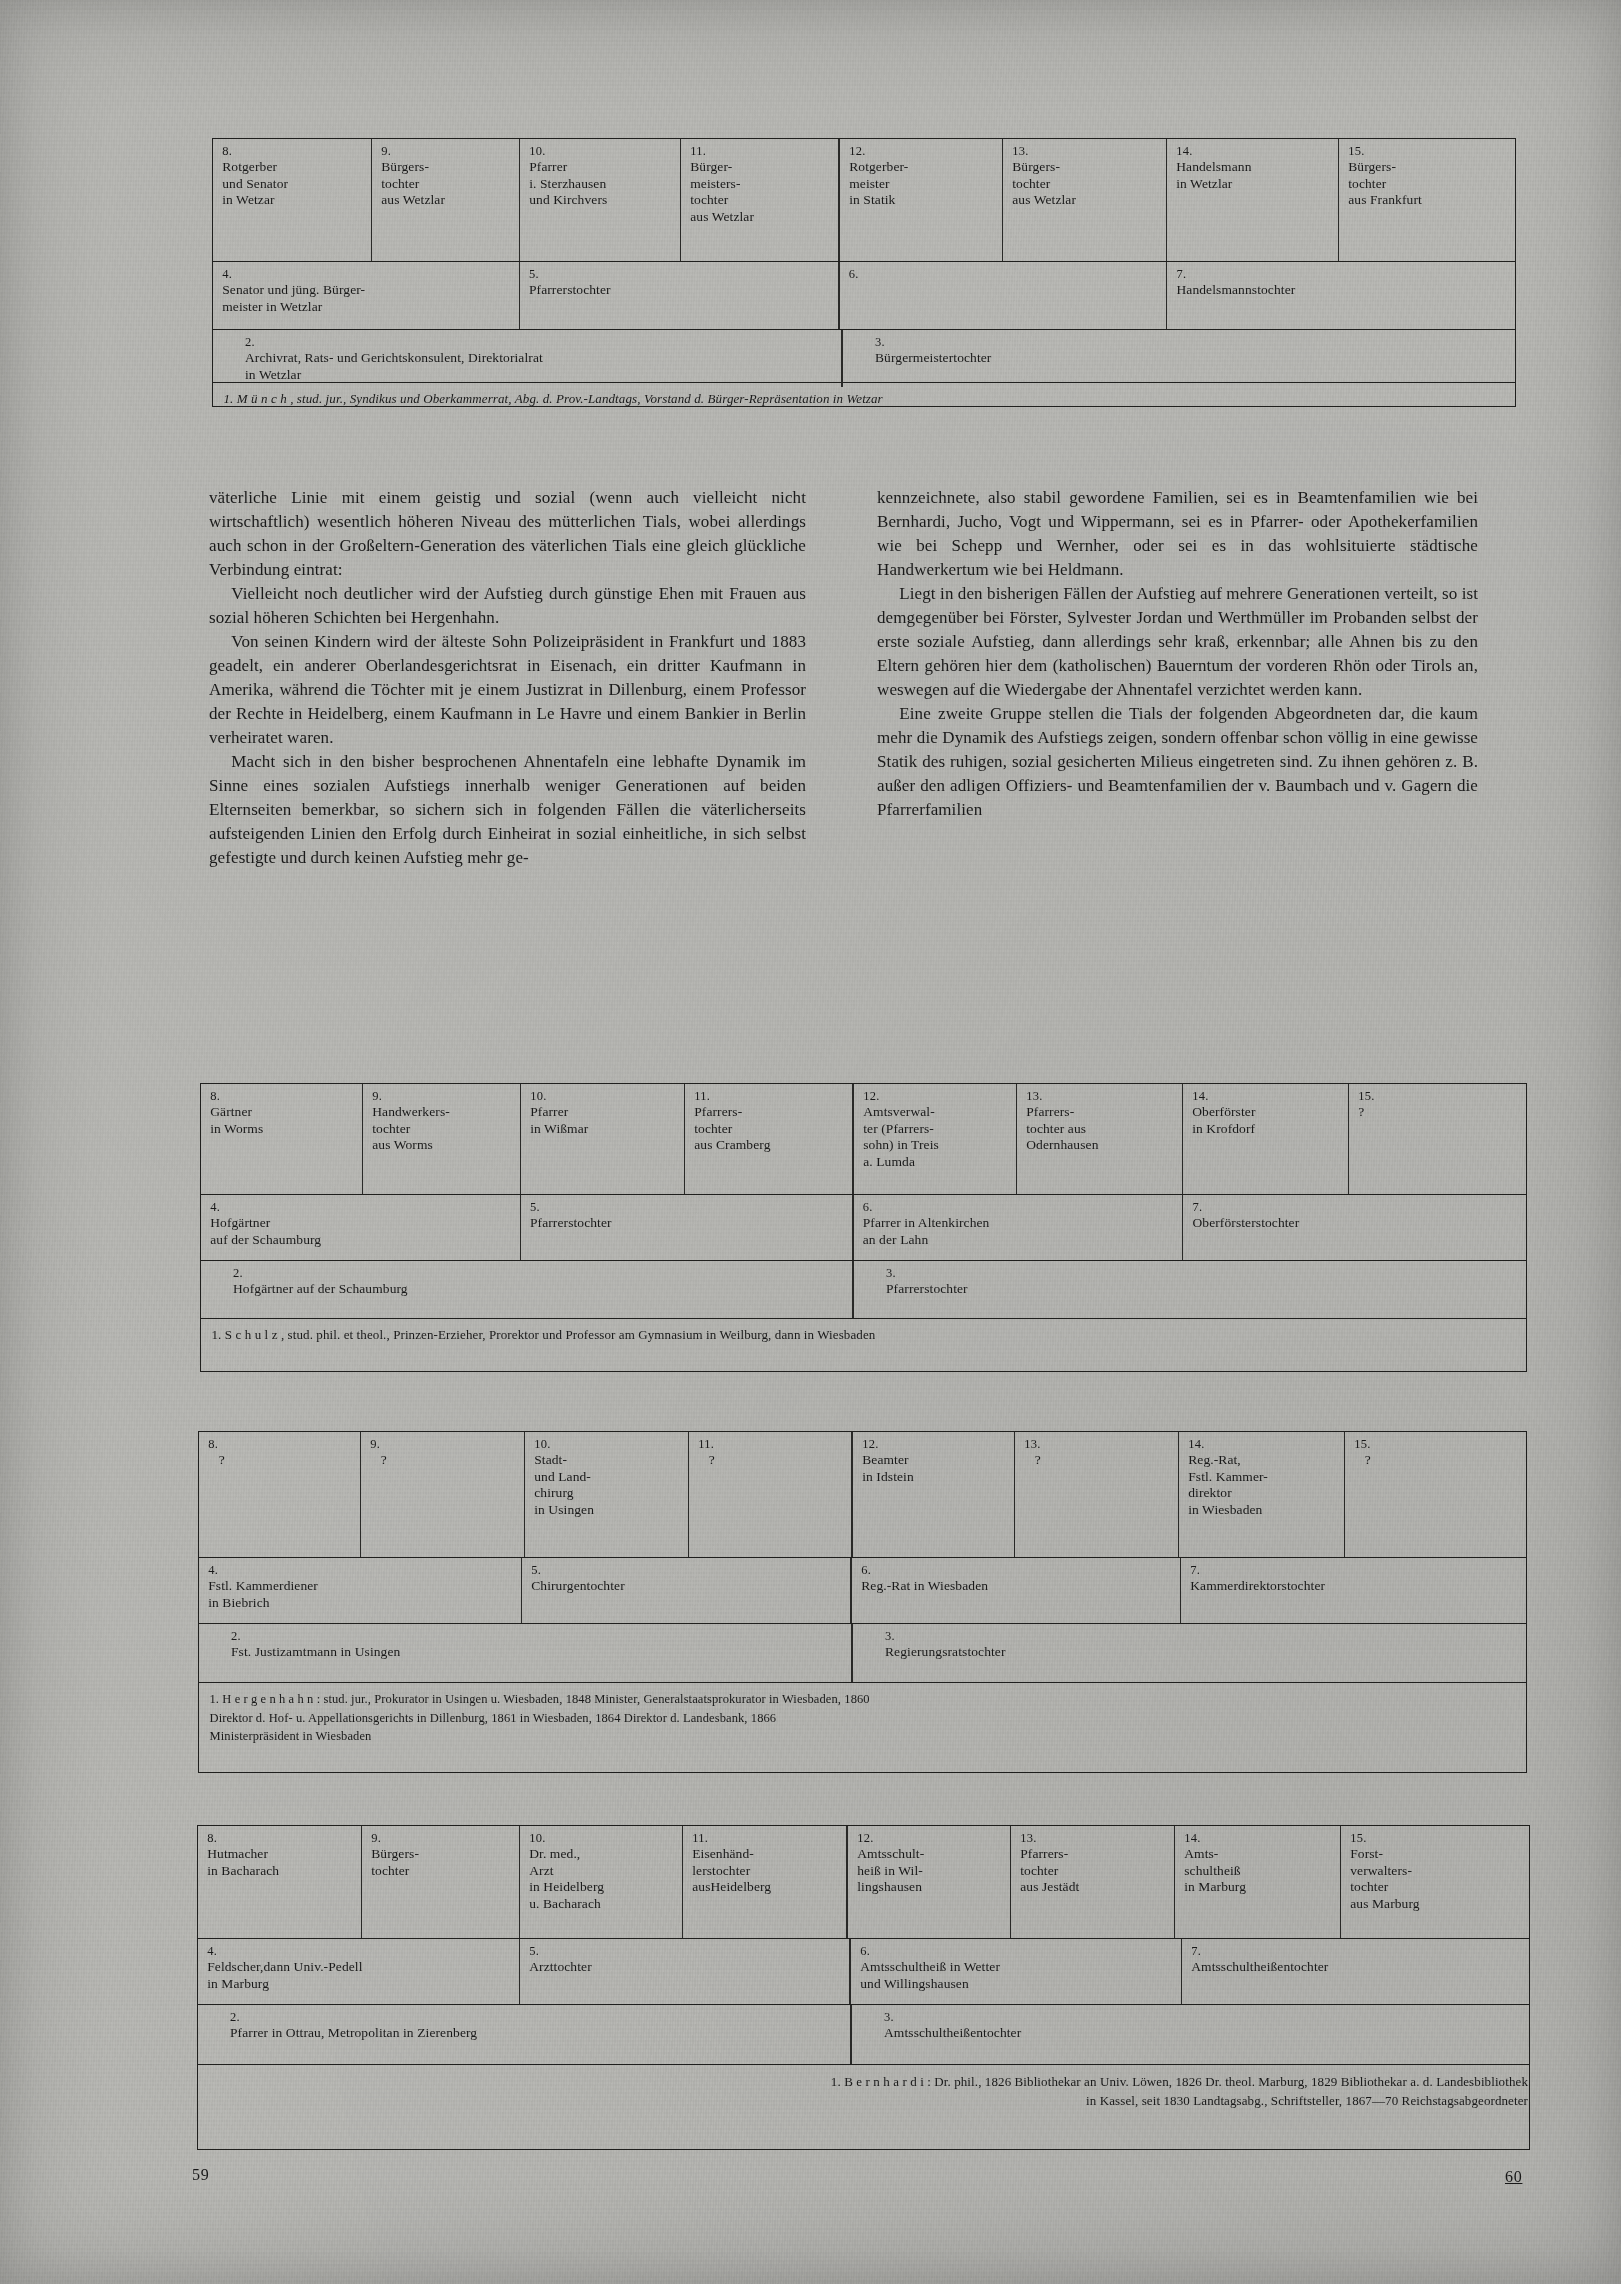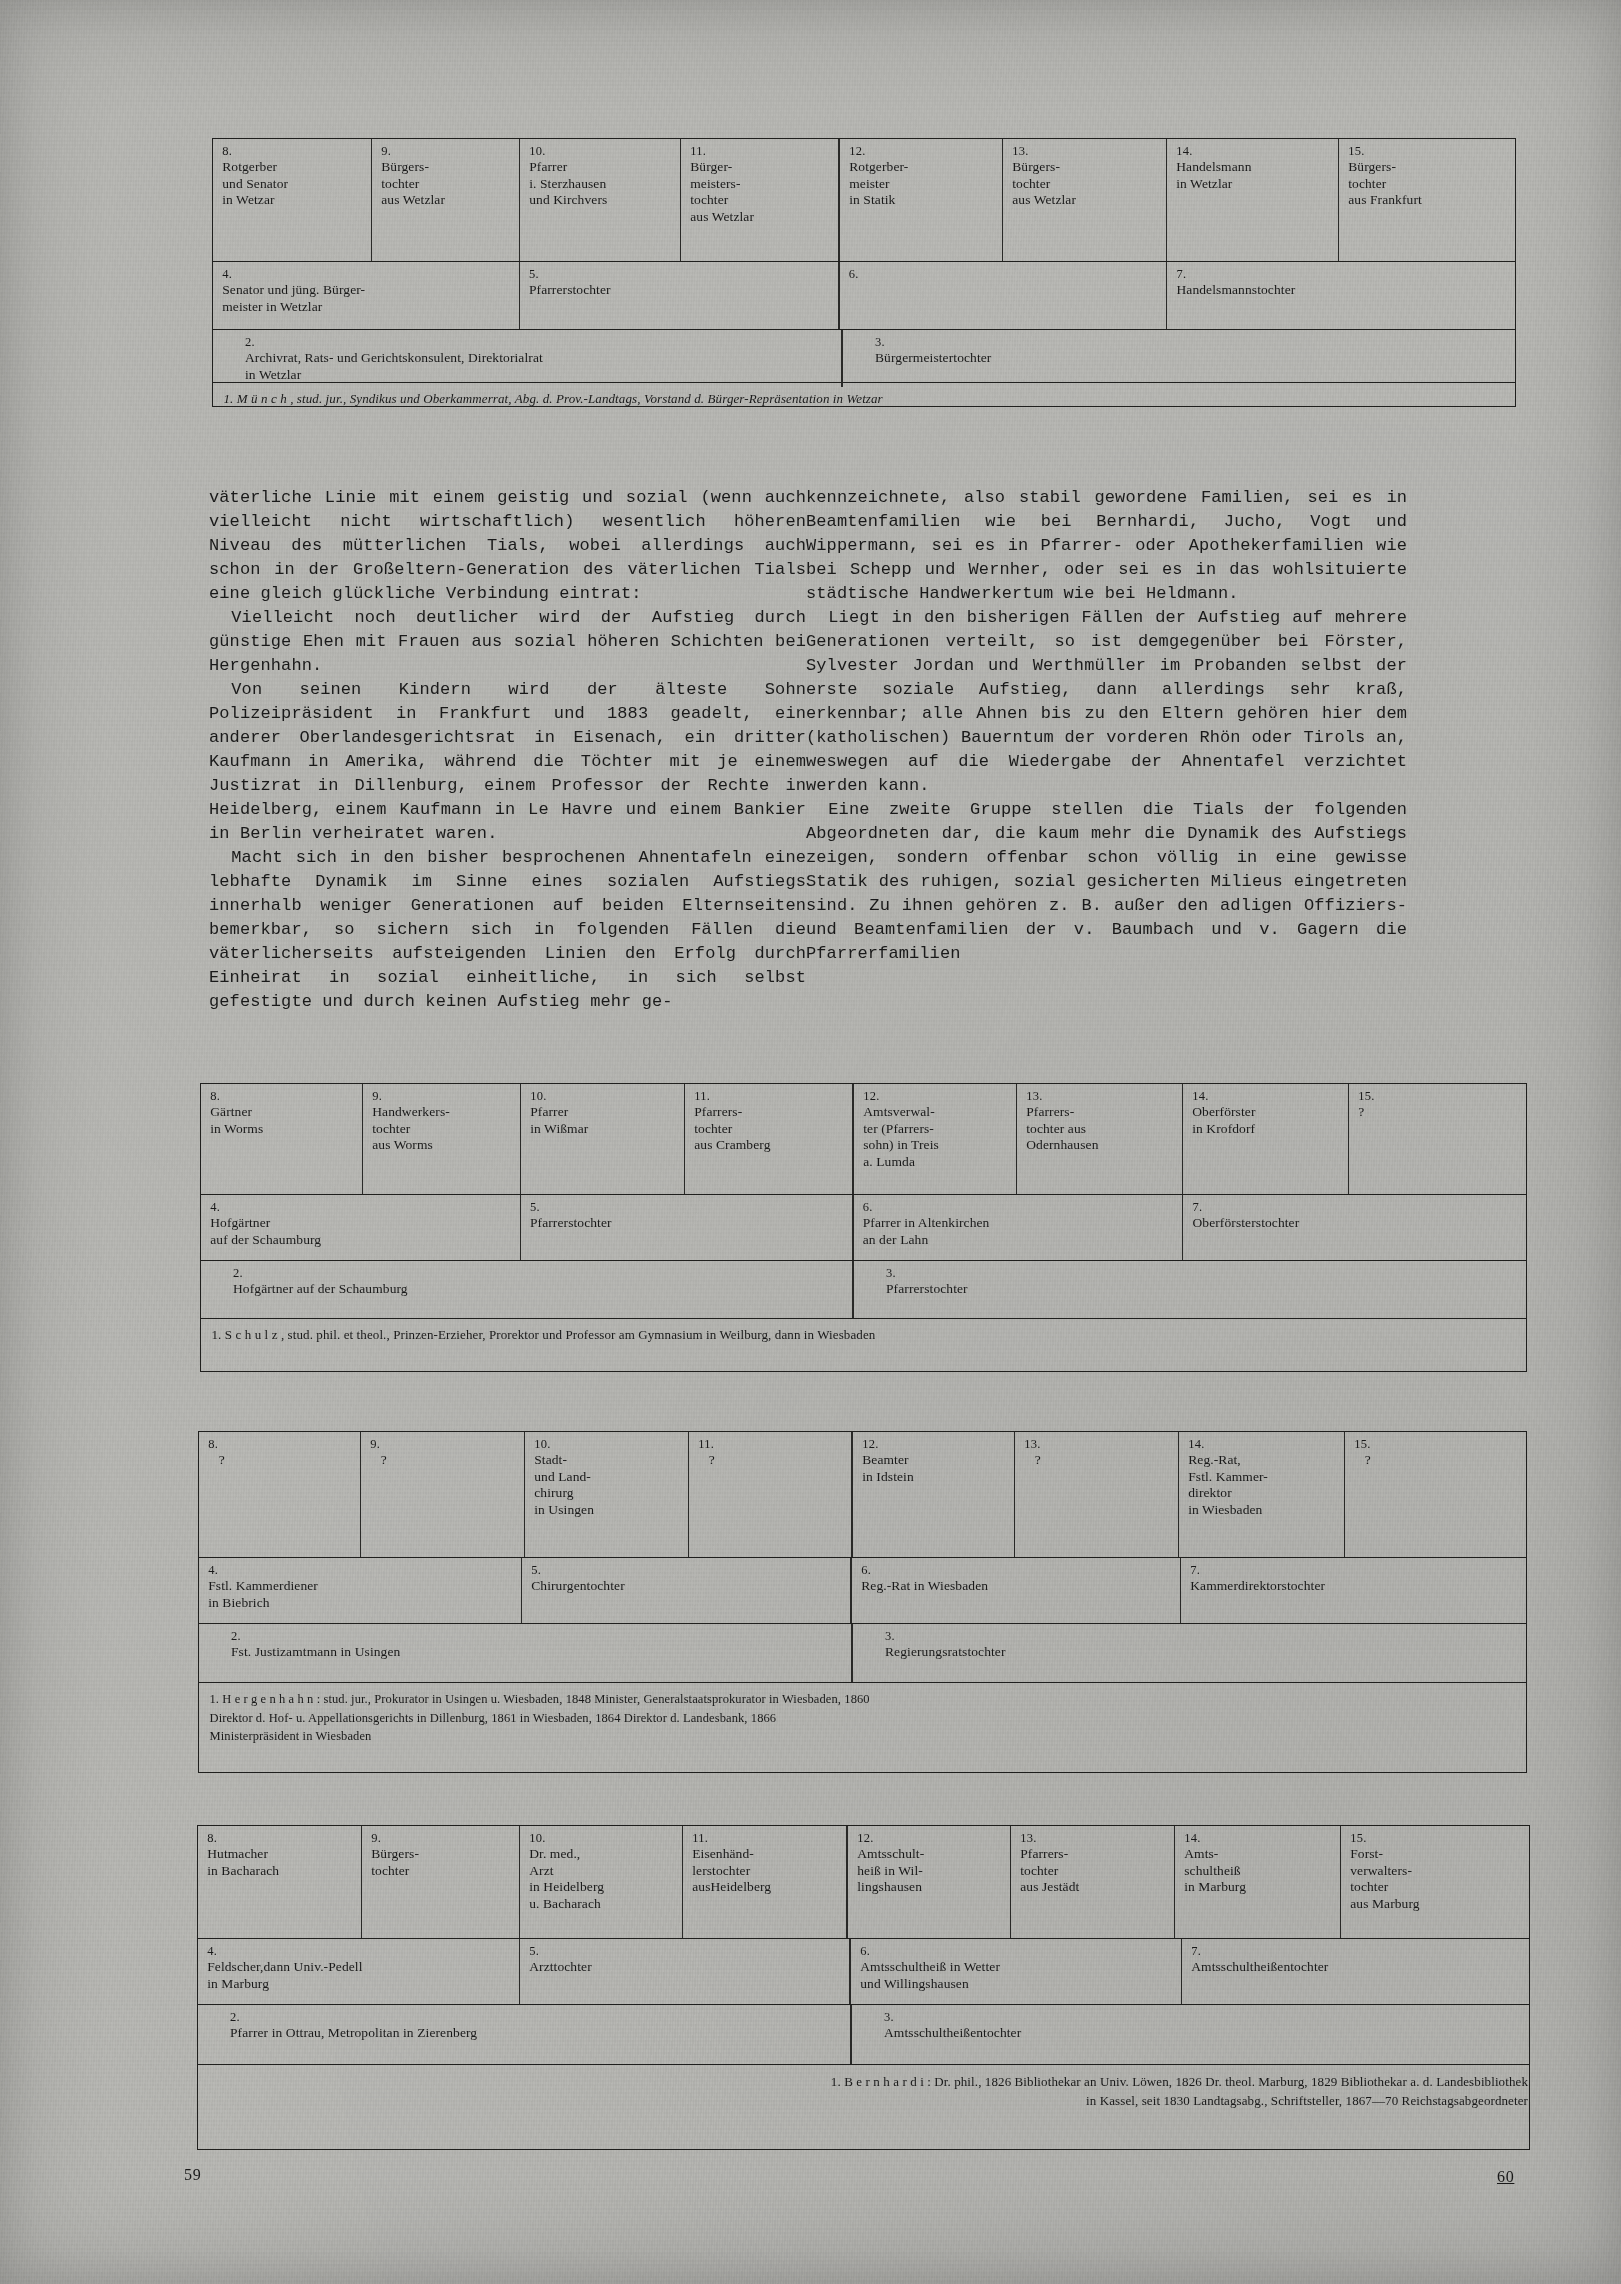--- a/index.html
+++ b/index.html
@@ -56,21 +56,21 @@
   .rlast{padding:7.2px 0 7.2px 10.5px;font-size:13px;line-height:17px;}
   .rlast .txt{white-space:pre-line;}
 
   
   .bodywrap{position:absolute;display:flex;}
   .col{font-size:17px;line-height:24px;text-align:justify;letter-spacing:0.1px;}
   .col p{margin:0;text-indent:0;}
   .col p.ind{text-indent:22.3px;}
 
   
-  .pgnum{position:absolute;font-size:16px;letter-spacing:0.7px;}
+  .pgnum{position:absolute;font-size:16px;letter-spacing:0.7px;margin-left:8px;}
 </style>
 </head>
 <body>
 
 <div class="page">
 
   <div class="atable" id="t1" style="left:212px;top:138px;width:1304px;height:269px;">
     <div class="arow r8" style="height:122px;">
       <div class="cell" style="width:158px;">
         <span class="num">8.</span>
@@ -150,21 +150,21 @@
         <span class="txt">Bürgermeistertochter</span>
         </div>
     </div>
     <div class="arow" style="height:auto;font-style:italic;">
       <div class="cell rlast" style="width:1302px;">
         <span class="txt">1. M ü n c h , stud. jur., Syndikus und Oberkammerrat, Abg. d. Prov.-Landtags, Vorstand d. Bürger-Repräsentation in Wetzar</span>
         </div>
     </div>
   </div>
 
-  <div class="bodywrap" style="left:209px;top:486px;width:1271px;font-family:Liberation Mono, monospace;">
+  <div class="bodywrap" style="left:209px;top:486px;width:1271px;gap:71px;">
     <div class="col" style="width:597px;">
       <p>väterliche Linie mit einem geistig und sozial (wenn auch vielleicht nicht wirtschaftlich) wesentlich höheren Niveau des mütterlichen Tials, wobei allerdings auch schon in der Großeltern-Generation des väterlichen Tials eine gleich glückliche Verbindung eintrat:</p>
       <p class="ind">Vielleicht noch deutlicher wird der Aufstieg durch günstige Ehen mit Frauen aus sozial höheren Schichten bei Hergenhahn.</p>
       <p class="ind">Von seinen Kindern wird der älteste Sohn Polizeipräsident in Frankfurt und 1883 geadelt, ein anderer Oberlandesgerichtsrat in Eisenach, ein dritter Kaufmann in Amerika, während die Töchter mit je einem Justizrat in Dillenburg, einem Professor der Rechte in Heidelberg, einem Kaufmann in Le Havre und einem Bankier in Berlin verheiratet waren.</p>
       <p class="ind">Macht sich in den bisher besprochenen Ahnentafeln eine lebhafte Dynamik im Sinne eines sozialen Aufstiegs innerhalb weniger Generationen auf beiden Elternseiten bemerkbar, so sichern sich in folgenden Fällen die väterlicherseits aufsteigenden Linien den Erfolg durch Einheirat in sozial einheitliche, in sich selbst gefestigte und durch keinen Aufstieg mehr ge-</p>
     </div>
     <div class="col" style="width:601px;">
       <p>kennzeichnete, also stabil gewordene Familien, sei es in Beamtenfamilien wie bei Bernhardi, Jucho, Vogt und Wippermann, sei es in Pfarrer- oder Apothekerfamilien wie bei Schepp und Wernher, oder sei es in das wohlsituierte städtische Handwerkertum wie bei Heldmann.</p>
       <p class="ind">Liegt in den bisherigen Fällen der Aufstieg auf mehrere Generationen verteilt, so ist demgegenüber bei Förster, Sylvester Jordan und Werthmüller im Probanden selbst der erste soziale Aufstieg, dann allerdings sehr kraß, erkennbar; alle Ahnen bis zu den Eltern gehören hier dem (katholischen) Bauerntum der vorderen Rhön oder Tirols an, weswegen auf die Wiedergabe der Ahnentafel verzichtet werden kann.</p>
       <p class="ind">Eine zweite Gruppe stellen die Tials der folgenden Abgeordneten dar, die kaum mehr die Dynamik des Aufstiegs zeigen, sondern offenbar schon völlig in eine gewisse Statik des ruhigen, sozial gesicherten Milieus eingetreten sind. Zu ihnen gehören z. B. außer den adligen Offiziers- und Beamtenfamilien der v. Baumbach und v. Gagern die Pfarrerfamilien</p>

